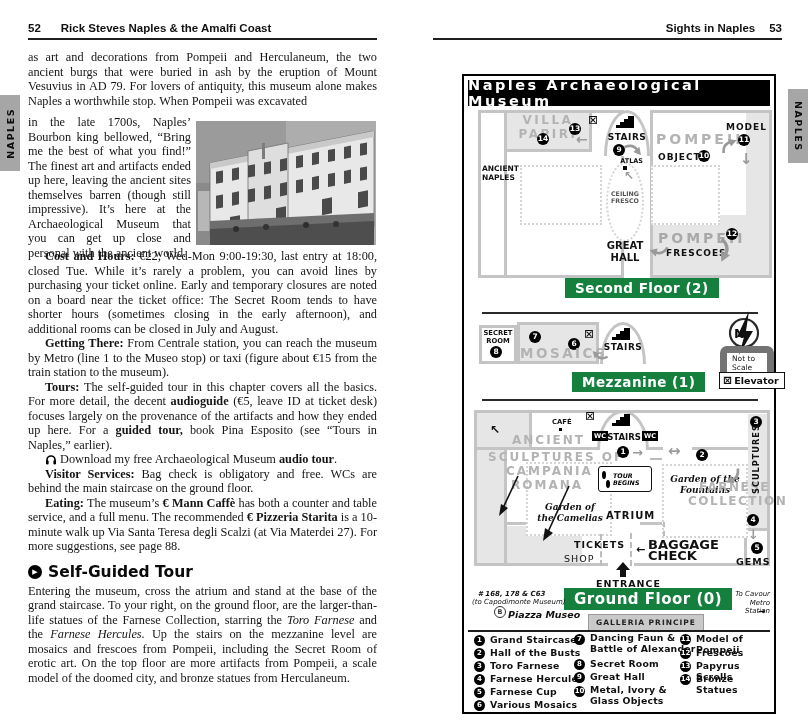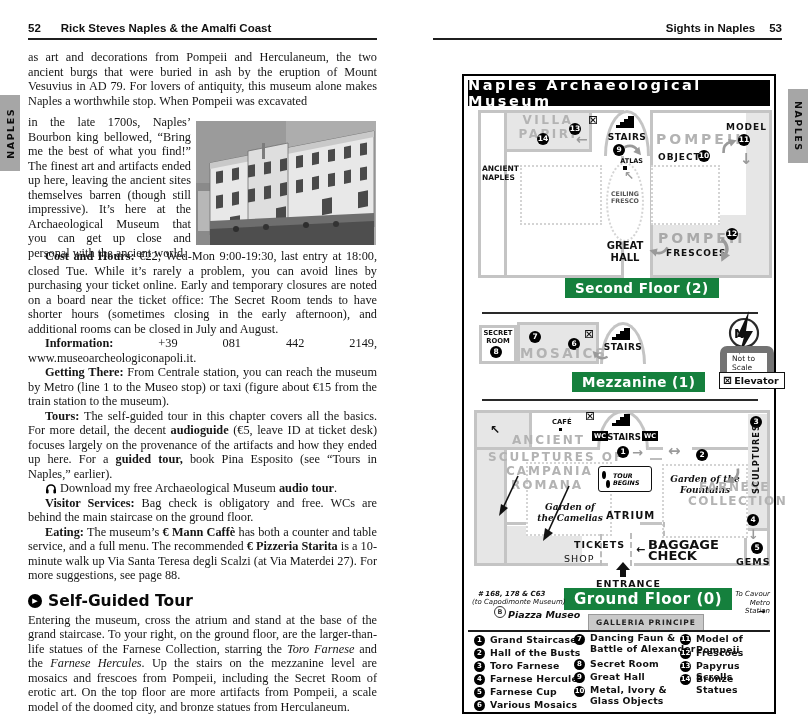--- a/index.html
+++ b/index.html
@@ -106,21 +106,20 @@
         <circle cx="110" cy="104" r="3" fill="#2e2e2e"></circle>
         <circle cx="140" cy="103" r="3" fill="#333"></circle>
       <rect x="66" y="22" width="3" height="16" fill="#7c7c7c"></rect>
     </svg>
   </div>
 
   <div class="serif colB">in the late 1700s, Naples’ Bourbon king bellowed, “Bring me the best of what you find!” The finest art and artifacts ended up here, leaving the ancient sites themselves barren (though still impressive). It’s here at the Archaeological Museum that you can get up close and personal with the ancient world.</div>
 
   <div class="serif colC">
     <p class="ind"><b>Cost and Hours:</b> <span>€22; Wed-Mon 9:00-19:30, last entry at 18:00, closed Tue. While it’s rarely a problem, you can avoid lines by purchasing your ticket online. Early and temporary closures are noted on a board near the ticket office: The Secret Room tends to have shorter hours (sometimes closing in the early afternoon), and additional rooms can be closed in July and August.</span></p>
-    <p class="ind"><b>Information:</b> <span>+39 081 442 2149, www.museoarcheologiconapoli.it.</span></p>
     <p class="ind"><b>Getting There:</b> <span>From Centrale station, you can reach the museum by Metro (line 1 to the Museo stop) or taxi (figure about €15 from the train station to the museum).</span></p>
     <p class="ind"><b>Tours:</b> <span>The self-guided tour in this chapter covers all the basics. For more detail, the decent </span><b>audioguide</b><span> (€5, leave ID at ticket desk) focuses largely on the provenance of the artifacts and how they ended up here. For a </span><b>guided tour,</b><span> book Pina Esposito (see “Tours in Naples,” earlier).</span></p>
     <p class="ind"><svg class="hp" width="12" height="12" viewBox="0 0 12 12">
           <path d="M2,9 V7 a4,4 0 0 1 8,0 V9" fill="none" stroke="#000" stroke-width="1.6"></path>
           <rect x="1" y="7.2" width="2.6" height="4.2" rx="1.2" fill="#000"></rect>
           <rect x="8.4" y="7.2" width="2.6" height="4.2" rx="1.2" fill="#000"></rect>
         </svg> <span>Download my free Archaeological Museum </span><b>audio tour</b><span>.</span></p>
     <p class="ind"><b>Visitor Services:</b> <span>Bag check is obligatory and free. WCs are behind the main staircase on the ground floor.</span></p>
     <p class="ind"><b>Eating:</b> <span>The museum’s </span><b>€ Mann Caffè</b><span> has both a counter and table service, and a full menu. The recommended </span><b>€ Pizzeria Starita</b><span> is a 10-minute walk up Via Santa Teresa degli Scalzi (at Via Materdei 27). For more suggestions, see page 88.</span></p>
     <div class="sgt-head">

